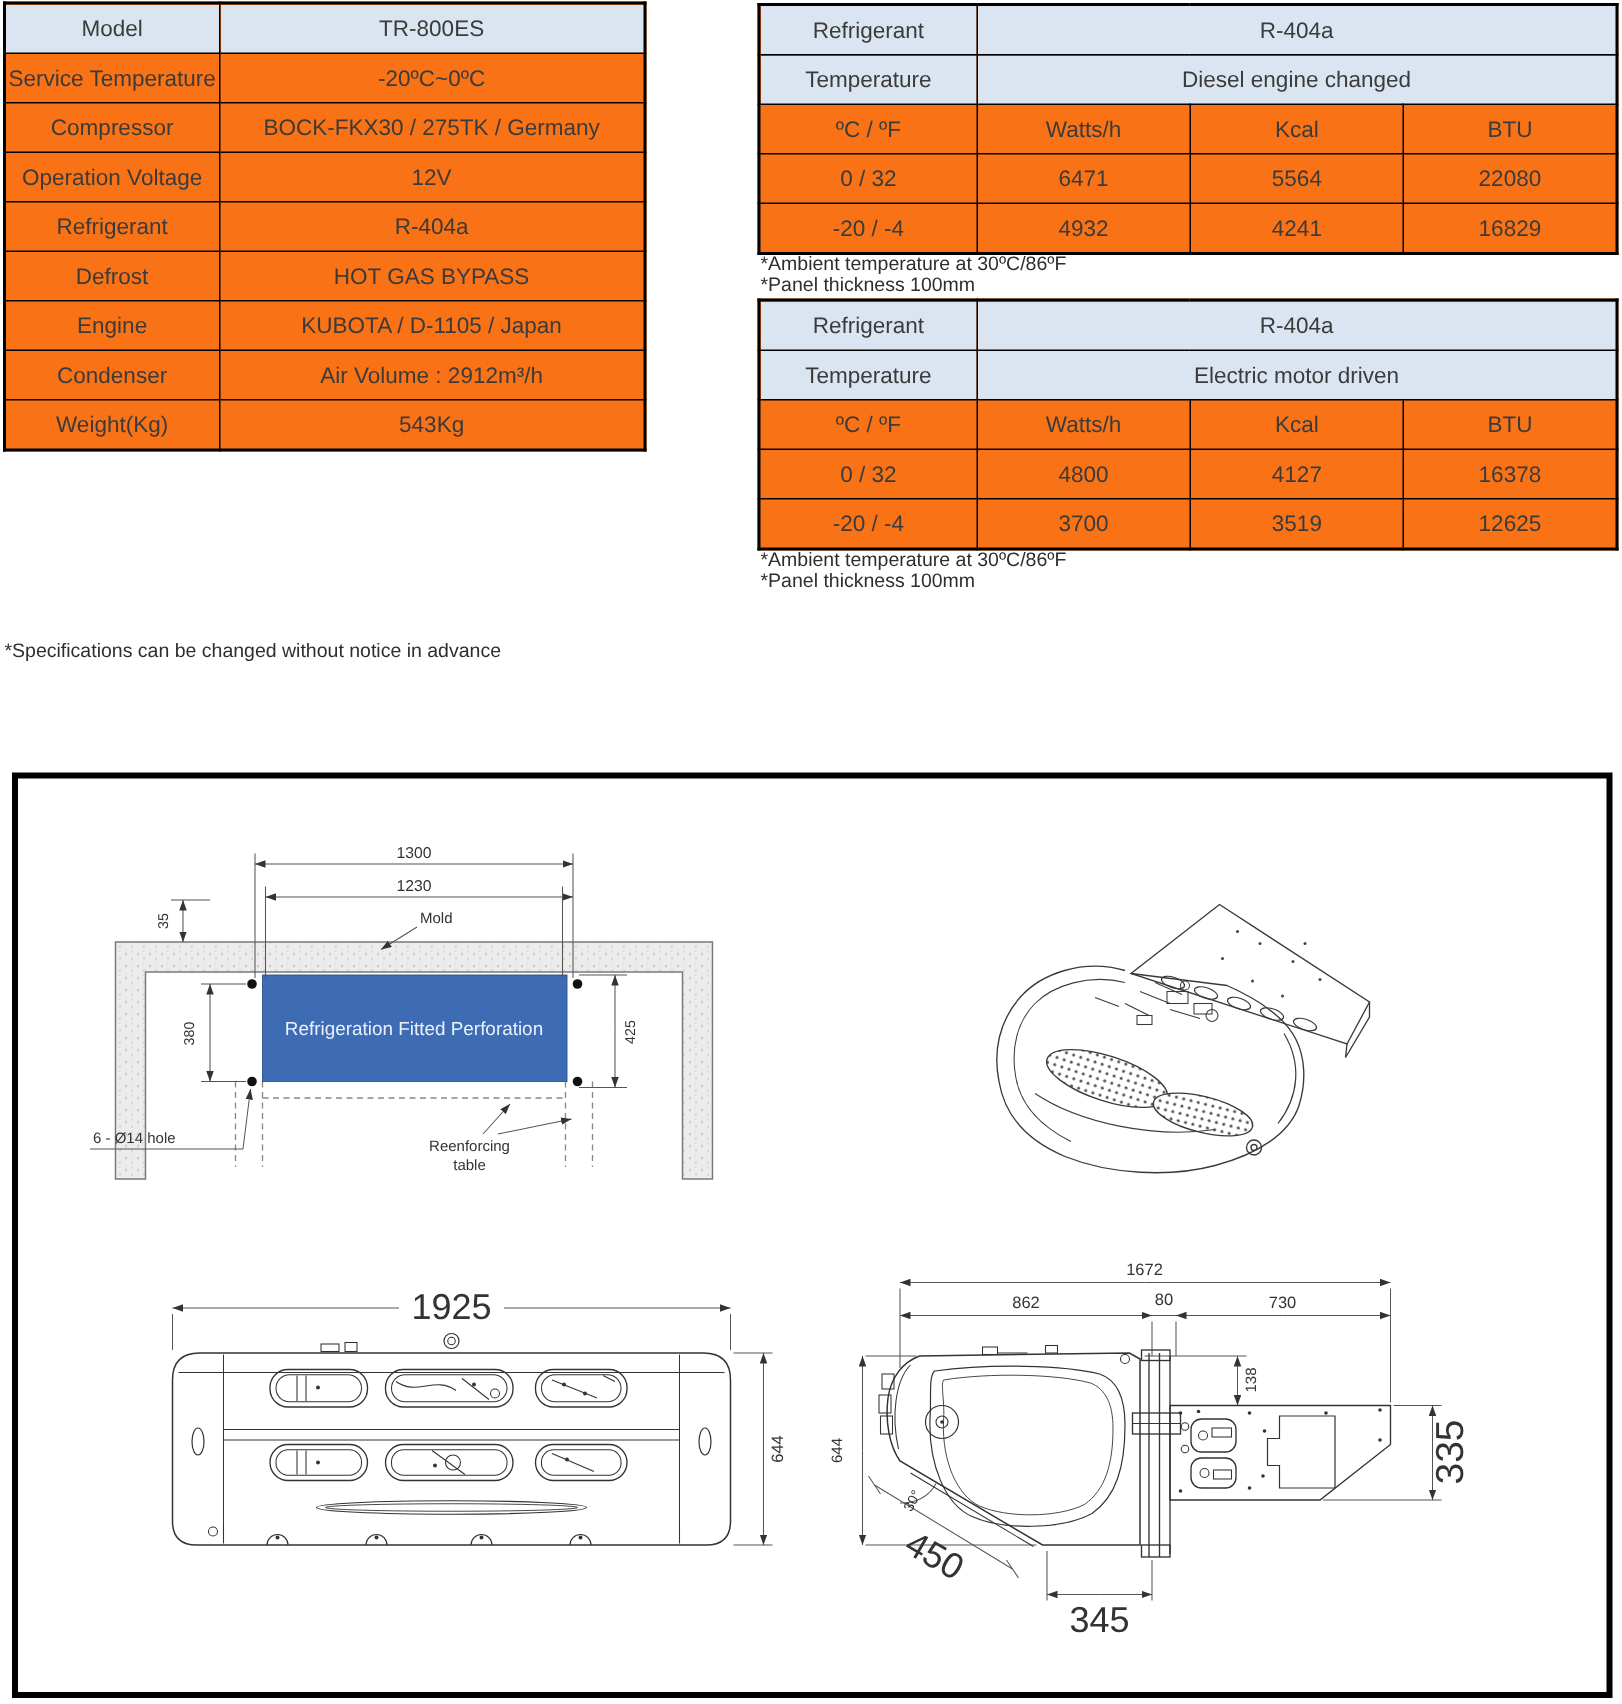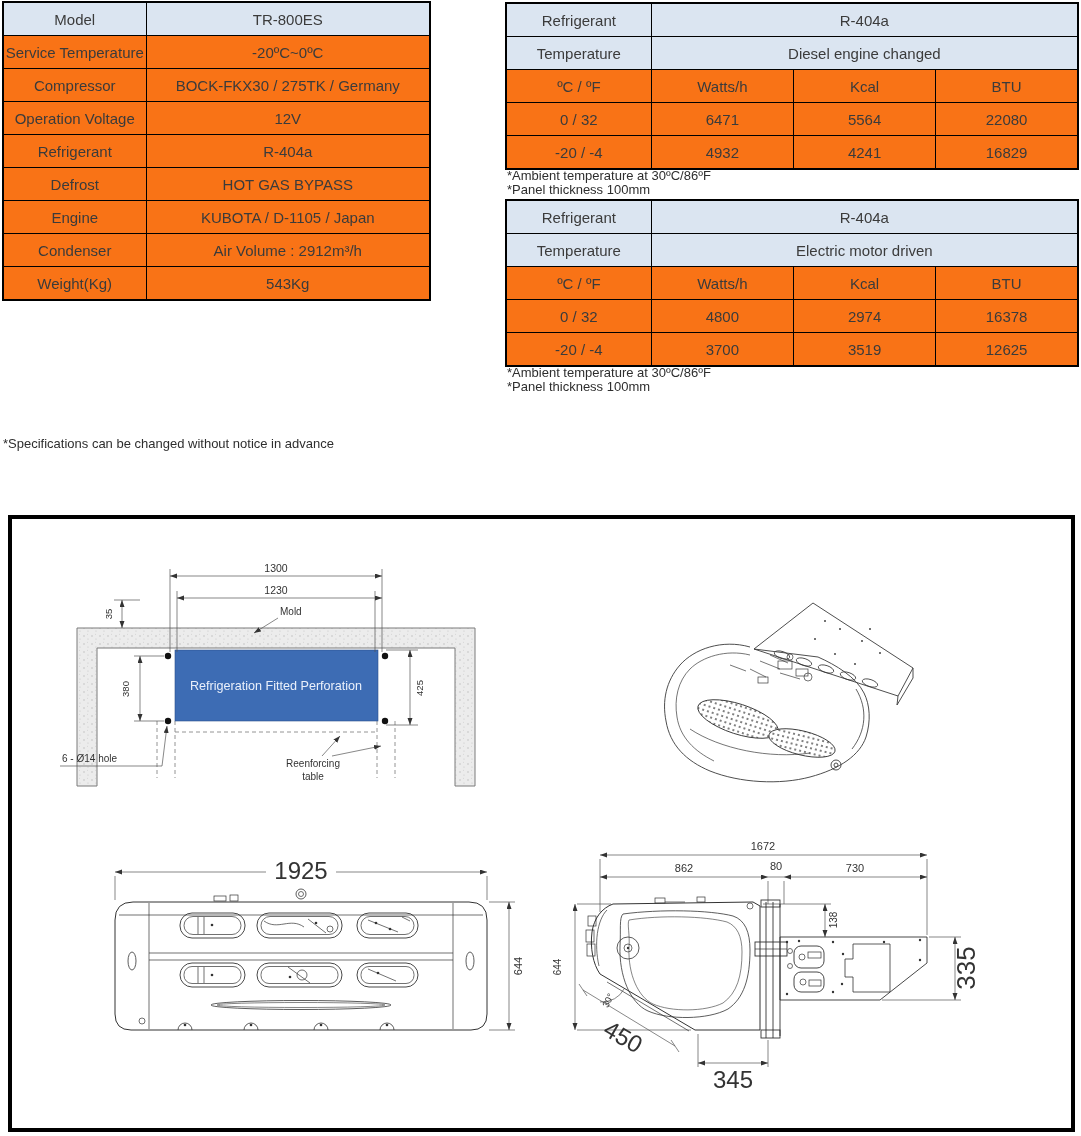--- a/index.html
+++ b/index.html
@@ -58,21 +58,21 @@
   <tr>
         <td>Condenser</td>
         <td>Air Volume : 2912m³/h</td>
       </tr>
   <tr>
         <td>Weight(Kg)</td>
         <td>543Kg</td>
       </tr>
 </tbody>
   </table>
-<div class="fn" style="left:3px;top:436px">*Specifications can be changed without notice in advance</div>
+<div class="fn" style="left:3px;top:426px">*Specifications can be changed without notice in advance</div>
 
 <table class="perf-table" style="top:2px">
   <colgroup>
       <col style="width:145px">
       <col style="width:142px">
       <col style="width:142px">
       <col style="width:142px">
     </colgroup>
   <tbody>
       <tr>
@@ -126,21 +126,21 @@
       </tr>
   <tr>
         <td>ºC / ºF</td>
       <td>Watts/h</td>
       <td>Kcal</td>
       <td>BTU</td>
       </tr>
   <tr>
         <td>0 / 32</td>
       <td>4800</td>
-      <td>2974</td>
+      <td>4127</td>
       <td>16378</td>
       </tr>
   <tr>
         <td>-20 / -4</td>
       <td>3700</td>
       <td>3519</td>
       <td>12625</td>
       </tr>
 </tbody>
   </table>

